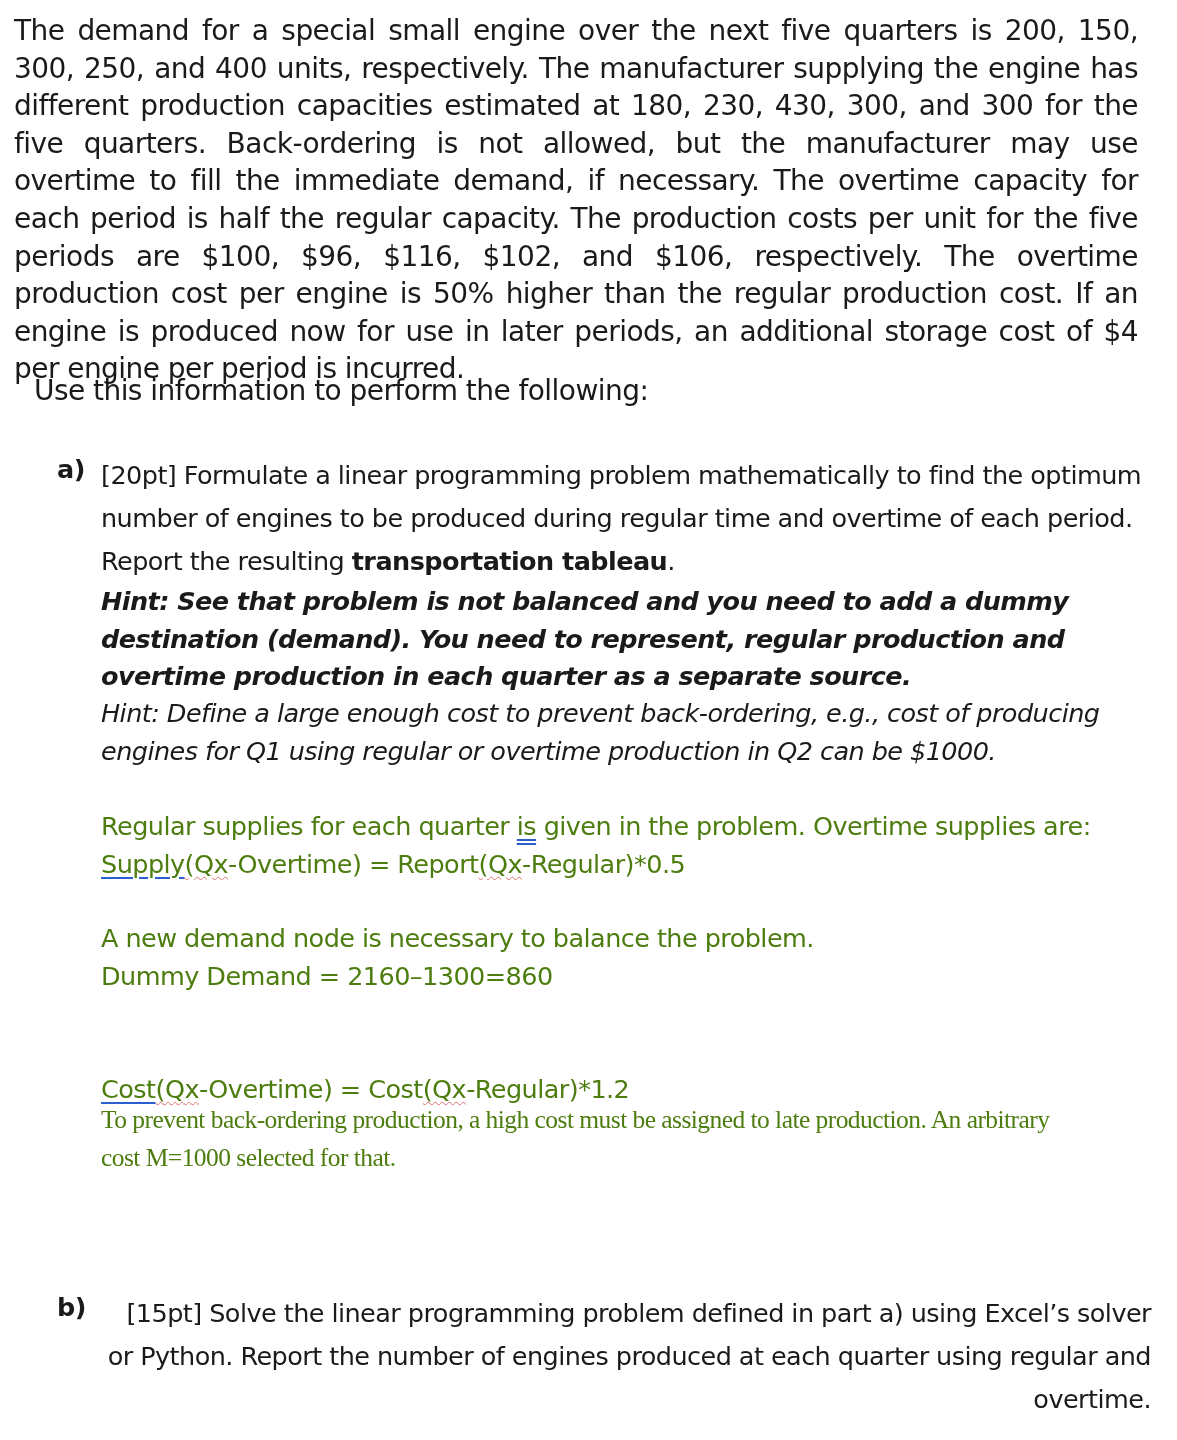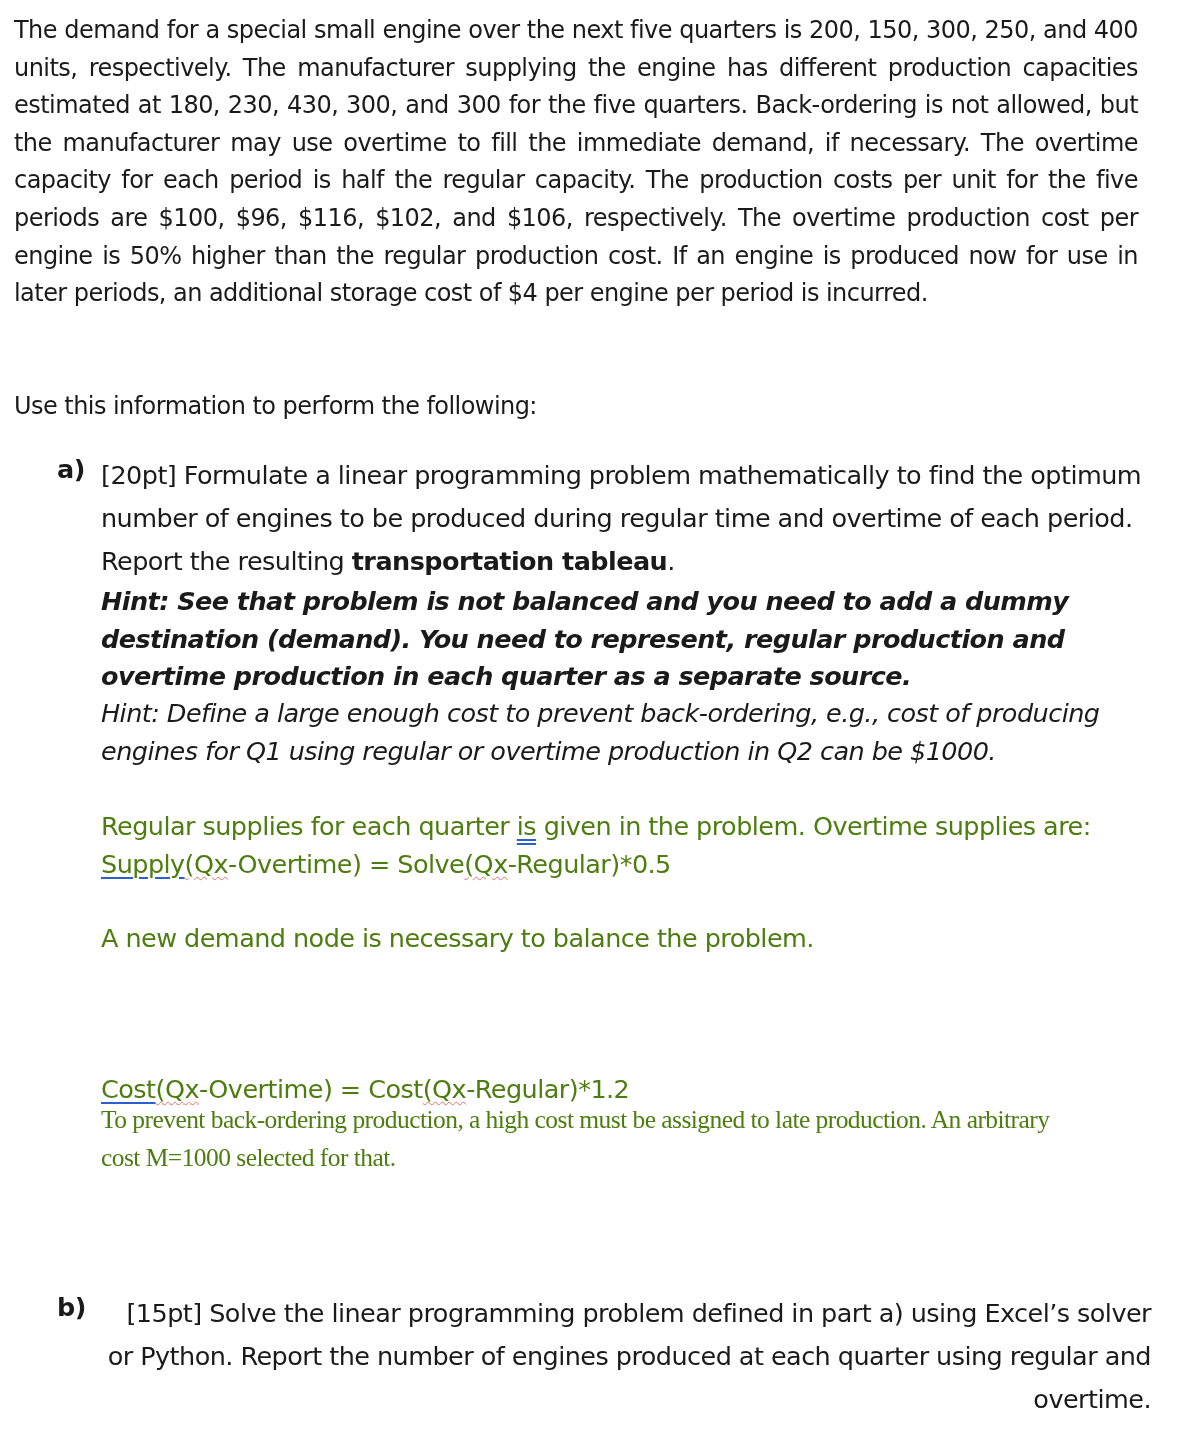--- a/index.html
+++ b/index.html
@@ -3,25 +3,25 @@
 <meta charset="utf-8">
 <style>
   html, body { margin: 0; padding: 0; background: #ffffff; }
   body {
     width: 1177px; height: 1440px; overflow: hidden; position: relative;
     font-family: "DejaVu Sans", "Liberation Sans", sans-serif;
     color: #1a1a1a;
   }
   .p {
     position: absolute; left: 14px; width: 1124px;
-    font-size: 24px; letter-spacing: -0.55px; line-height: 37.6px;
+    font-size: 28px; letter-spacing: -0.55px; line-height: 37.6px;
     text-align: justify; text-align-last: left;
   }
   .intro { top: 12px; }
-  .use { top: 388px; }
+  .use { top: 372px; margin-left: 20px; }
   .qlabel {
     position: absolute; left: 57px; font-weight: bold; font-size: 25.5px;
     letter-spacing: -0.5px;
   }
   .block {
     position: absolute; left: 101px; width: 1050px;
     font-size: 25.5px; letter-spacing: -0.55px;
   }
   .line43 { line-height: 43px; }
   .hint { font-style: italic; line-height: 37.5px; }
@@ -37,25 +37,26 @@
 <div class="p intro">The demand for a special small engine over the next five quarters is 200, 150, 300, 250, and 400 units, respectively. The manufacturer supplying the engine has different production capacities estimated at 180, 230, 430, 300, and 300 for the five quarters. Back-ordering is not allowed, but the manufacturer may use overtime to fill the immediate demand, if necessary. The overtime capacity for each period is half the regular capacity. The production costs per unit for the five periods are $100, $96, $116, $102, and $106, respectively. The overtime production cost per engine is 50% higher than the regular production cost. If an engine is produced now for use in later periods, an additional storage cost of $4 per engine per period is incurred.</div>
 <div class="p use">Use this information to perform the following:</div>
 
 <div class="qlabel" style="top:454px;">a)</div>
 <div class="block line43" style="top:454px;"><span>[20pt] Formulate a linear programming problem mathematically to find the optimum number of engines to be produced during regular time and overtime of each period. Report the resulting </span><span class="bold">transportation tableau</span><span>.</span></div>
 <div class="block hint" style="top:583px;font-weight:bold;">Hint: See that problem is not balanced and you need to add a dummy destination (demand). You need to represent, regular production and overtime production in each quarter as a separate source.</div>
 <div class="block hint" style="top:695px;">Hint: Define a large enough cost to prevent back-ordering, e.g., cost of producing engines for Q1 using regular or overtime production in Q2 can be $1000.</div>
 
 <div class="block red" style="top:808px;">
   <div><span>Regular supplies for each quarter </span><span class="u-dbl">is</span><span> given in the problem. Overtime supplies are:</span></div>
-  <div><span class="u-blue">Supply</span><span class="u-wavy">(Qx</span><span>-Overtime) = Solve</span><span class="u-wavy">(Qx</span><span>-Regular)*0.5</span></div>
+  <div><span class="u-blue">Supply</span><span class="u-wavy">(Qx</span><span>-Overtime) = Report</span><span class="u-wavy">(Qx</span><span>-Regular)*0.5</span></div>
 </div>
 
 <div class="block red" style="top:920px;">
   <div>A new demand node is necessary to balance the problem.</div>
+  <div>Dummy Demand = 2160–1300=860</div>
 </div>
 
 <div class="block red" style="top:1071px;"><span class="u-blue">Cost</span><span class="u-wavy">(Qx</span><span>-Overtime) = Cost</span><span class="u-wavy">(Qx</span><span>-Regular)*1.2</span></div>
 
 <div class="block red" style="top:1101px; width:980px;font-family:Liberation Serif, serif;">To prevent back-ordering production, a high cost must be assigned to late production. An arbitrary cost M=1000 selected for that.</div>
 
 <div class="qlabel" style="top:1292px;">b)</div>
 <div class="block line43" style="top:1292px;text-align:right;">[15pt] Solve the linear programming problem defined in part a) using Excel’s solver or Python. Report the number of engines produced at each quarter using regular and overtime.</div>
 
 </body></html>

